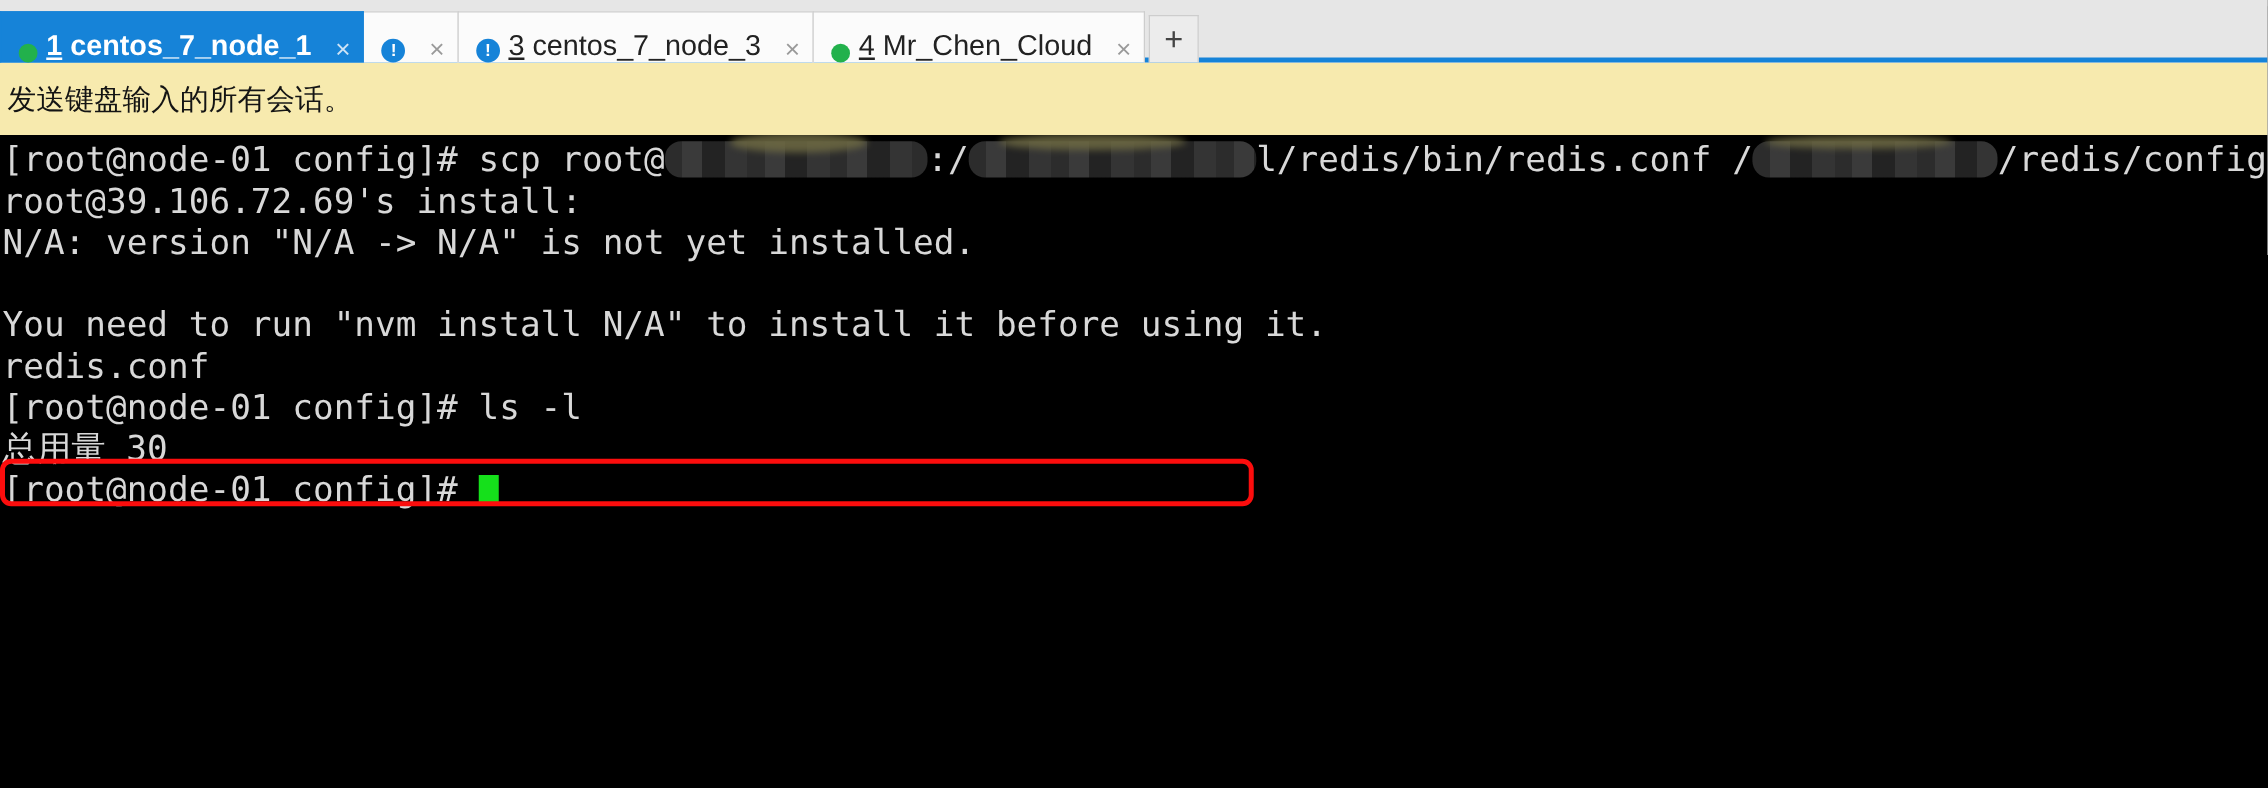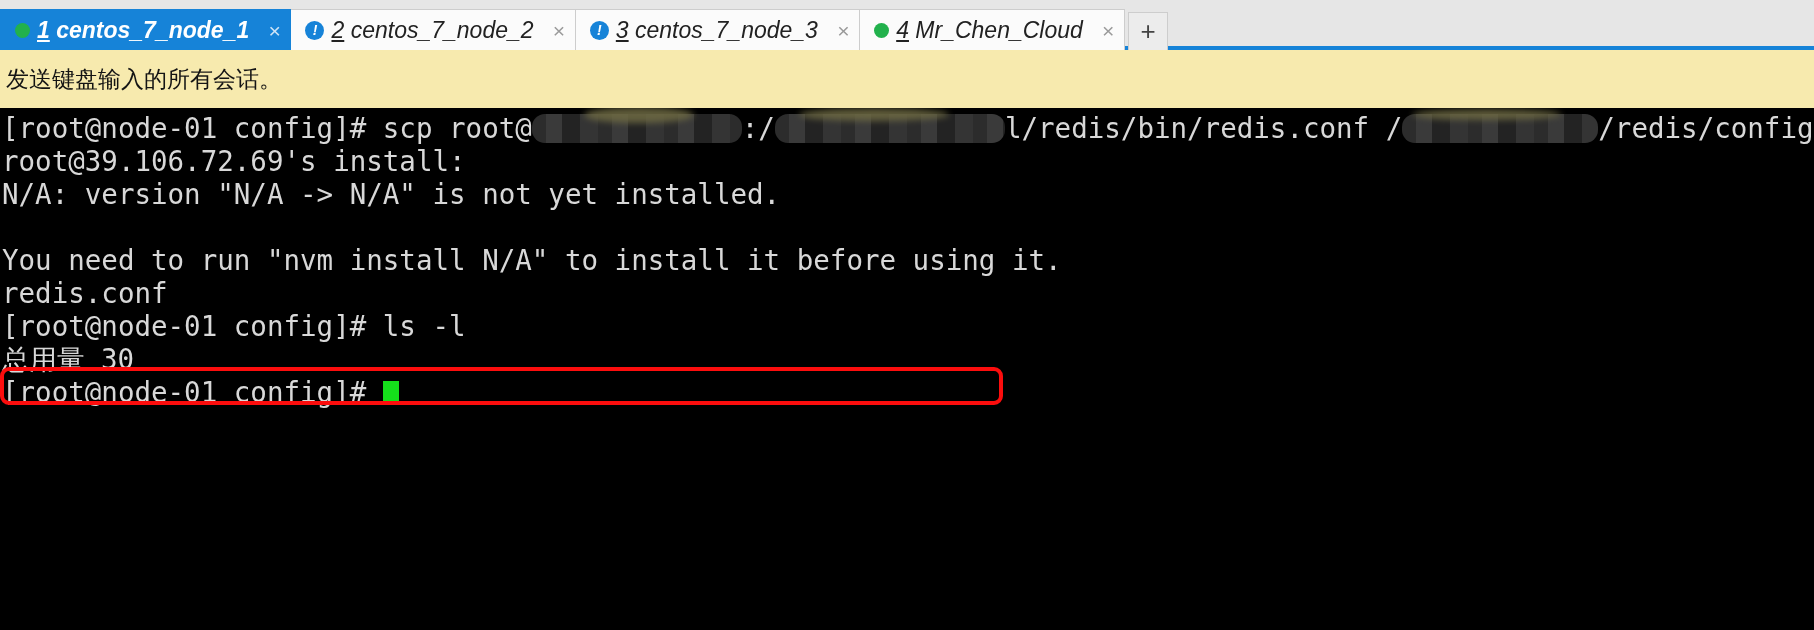--- a/index.html
+++ b/index.html
@@ -44,33 +44,32 @@
     position: absolute;
     bottom: 0; left: 0; right: 0;
     height: 4px;
     background: #1683d8;
   }
 
   .tab {
     position: relative;
     height: 41px;
     display: flex;
-    align-items: center;
+    align-items: flex-end;
     gap: 7px;
     padding: 0 10px 0 14px;
     box-sizing: border-box;
     background: #fbfbfb;
     border: 1px solid #cdcdcd;
     border-bottom: none;
     font-size: 23px;
     color: #222222;
     white-space: nowrap;
     margin-right: -1px;
     z-index: 1;
-    font-style: italic;
   }
   .tab.active {
     background: #1683d8;
     border-color: #1683d8;
     color: #ffffff;
     font-weight: bold;
     z-index: 3;
   }
 
   .tab-status {
@@ -228,21 +227,20 @@
     <div class="tabstrip-topline"></div>
 
     <div class="tab active">
       <span class="tab-status green"></span>
       <span class="tab-label"><span class="acckey">1</span> <span>centos_7_node_1</span></span>
       <span class="tab-close">×</span>
     </div>
 
     <div class="tab">
       <span class="tab-status warn"></span>
-      <span class="tab-label"><span class="acckey">2</span> <span>centos_7_node_2</span></span>
       <span class="tab-close">×</span>
     </div>
 
     <div class="tab">
       <span class="tab-status warn"></span>
       <span class="tab-label"><span class="acckey">3</span> <span>centos_7_node_3</span></span>
       <span class="tab-close">×</span>
     </div>
 
     <div class="tab">

